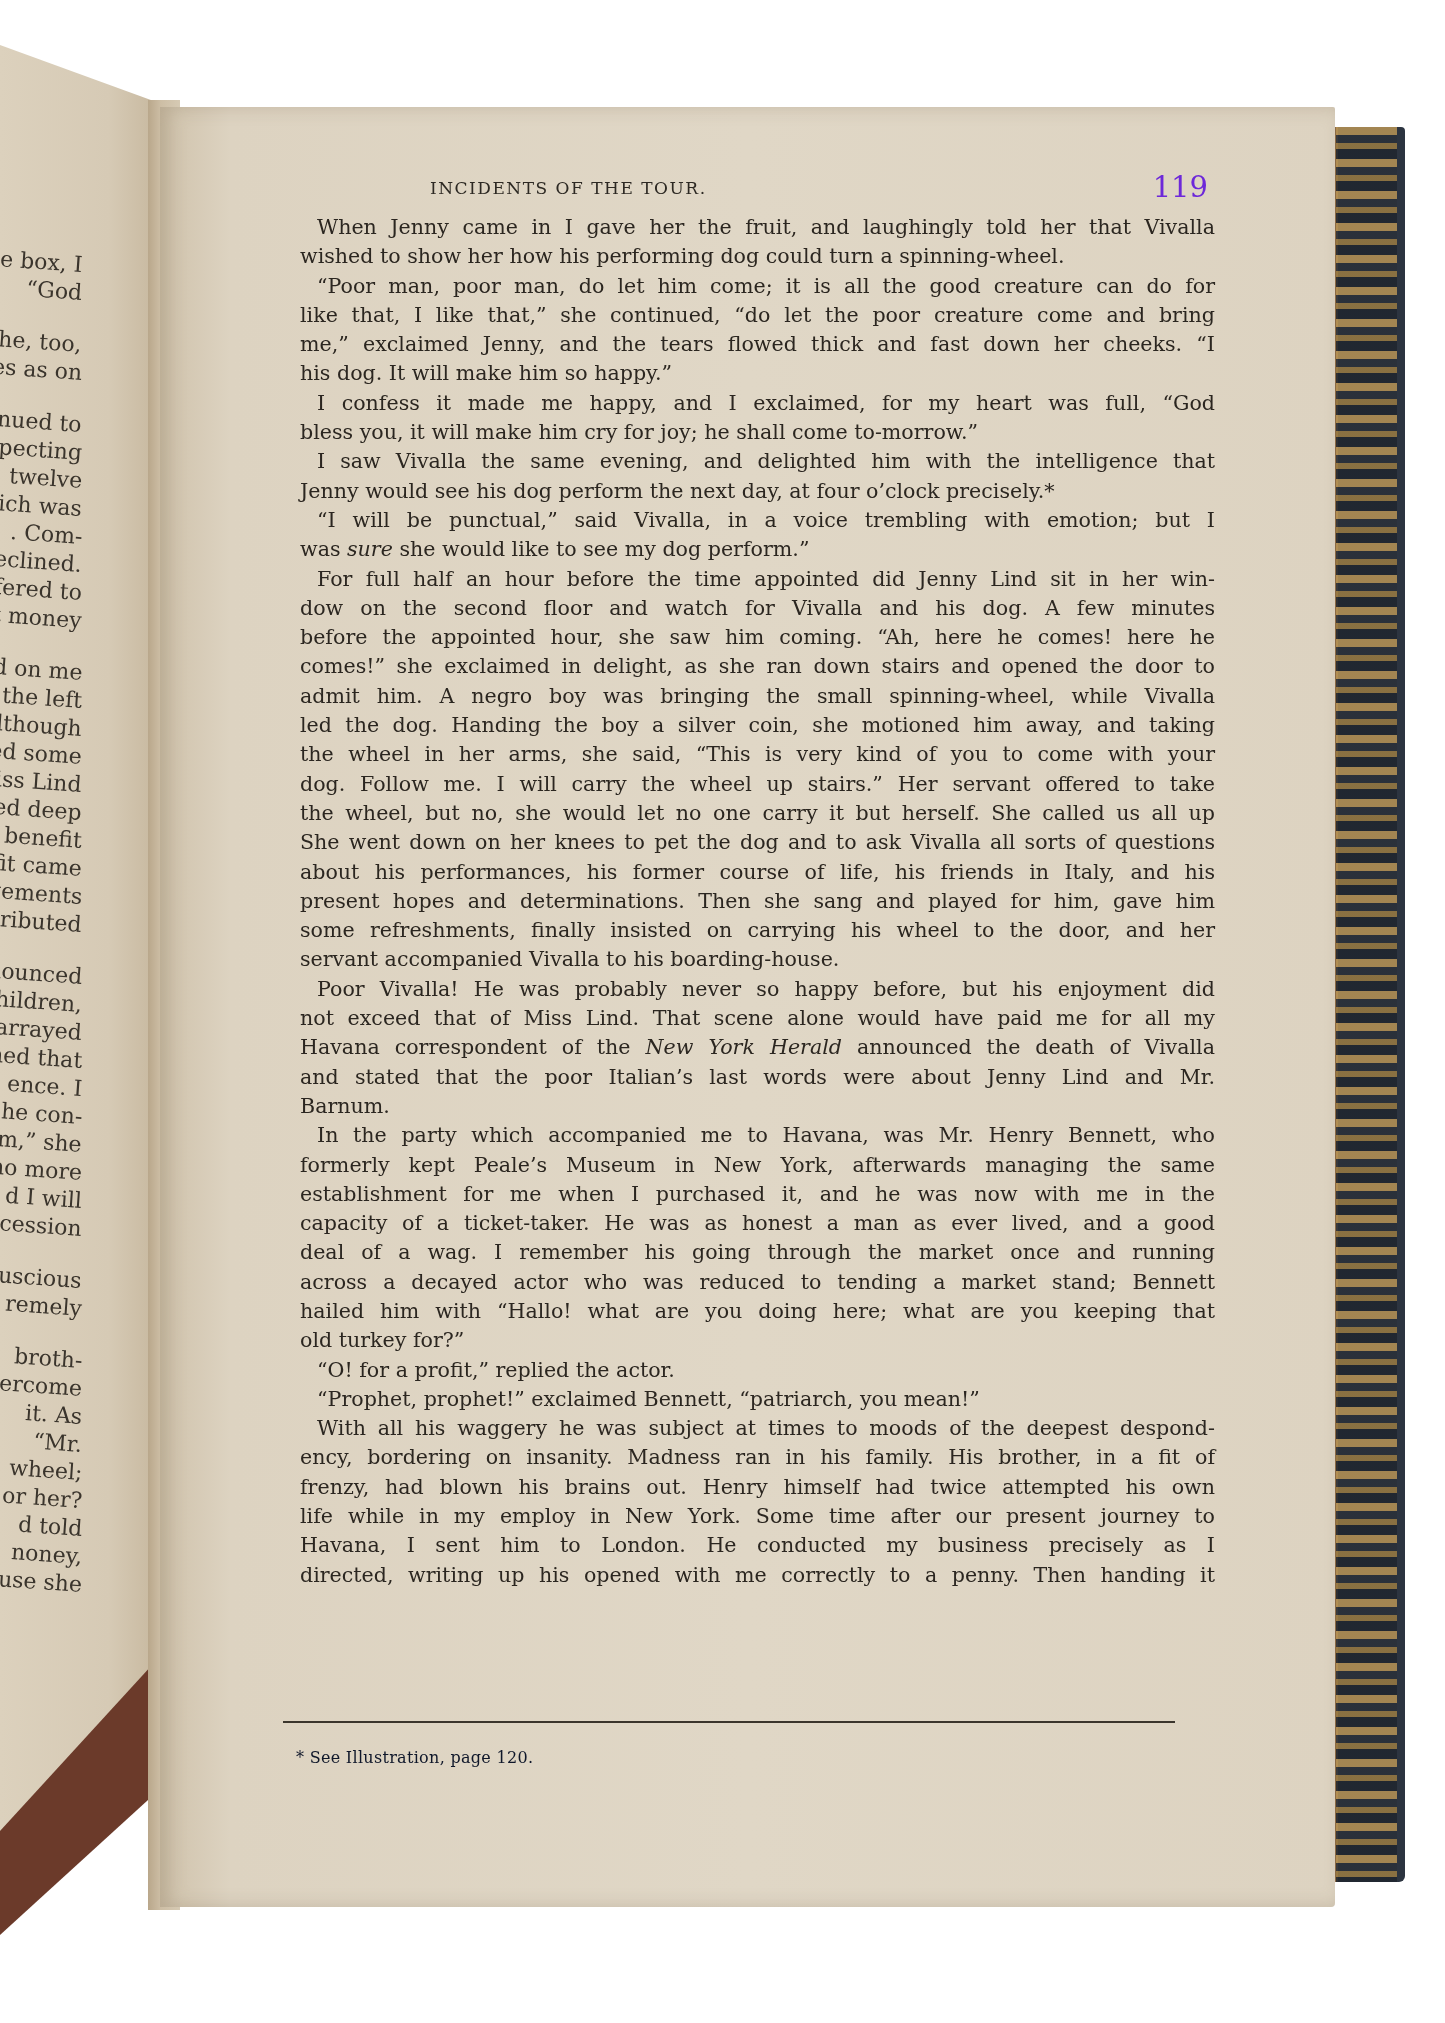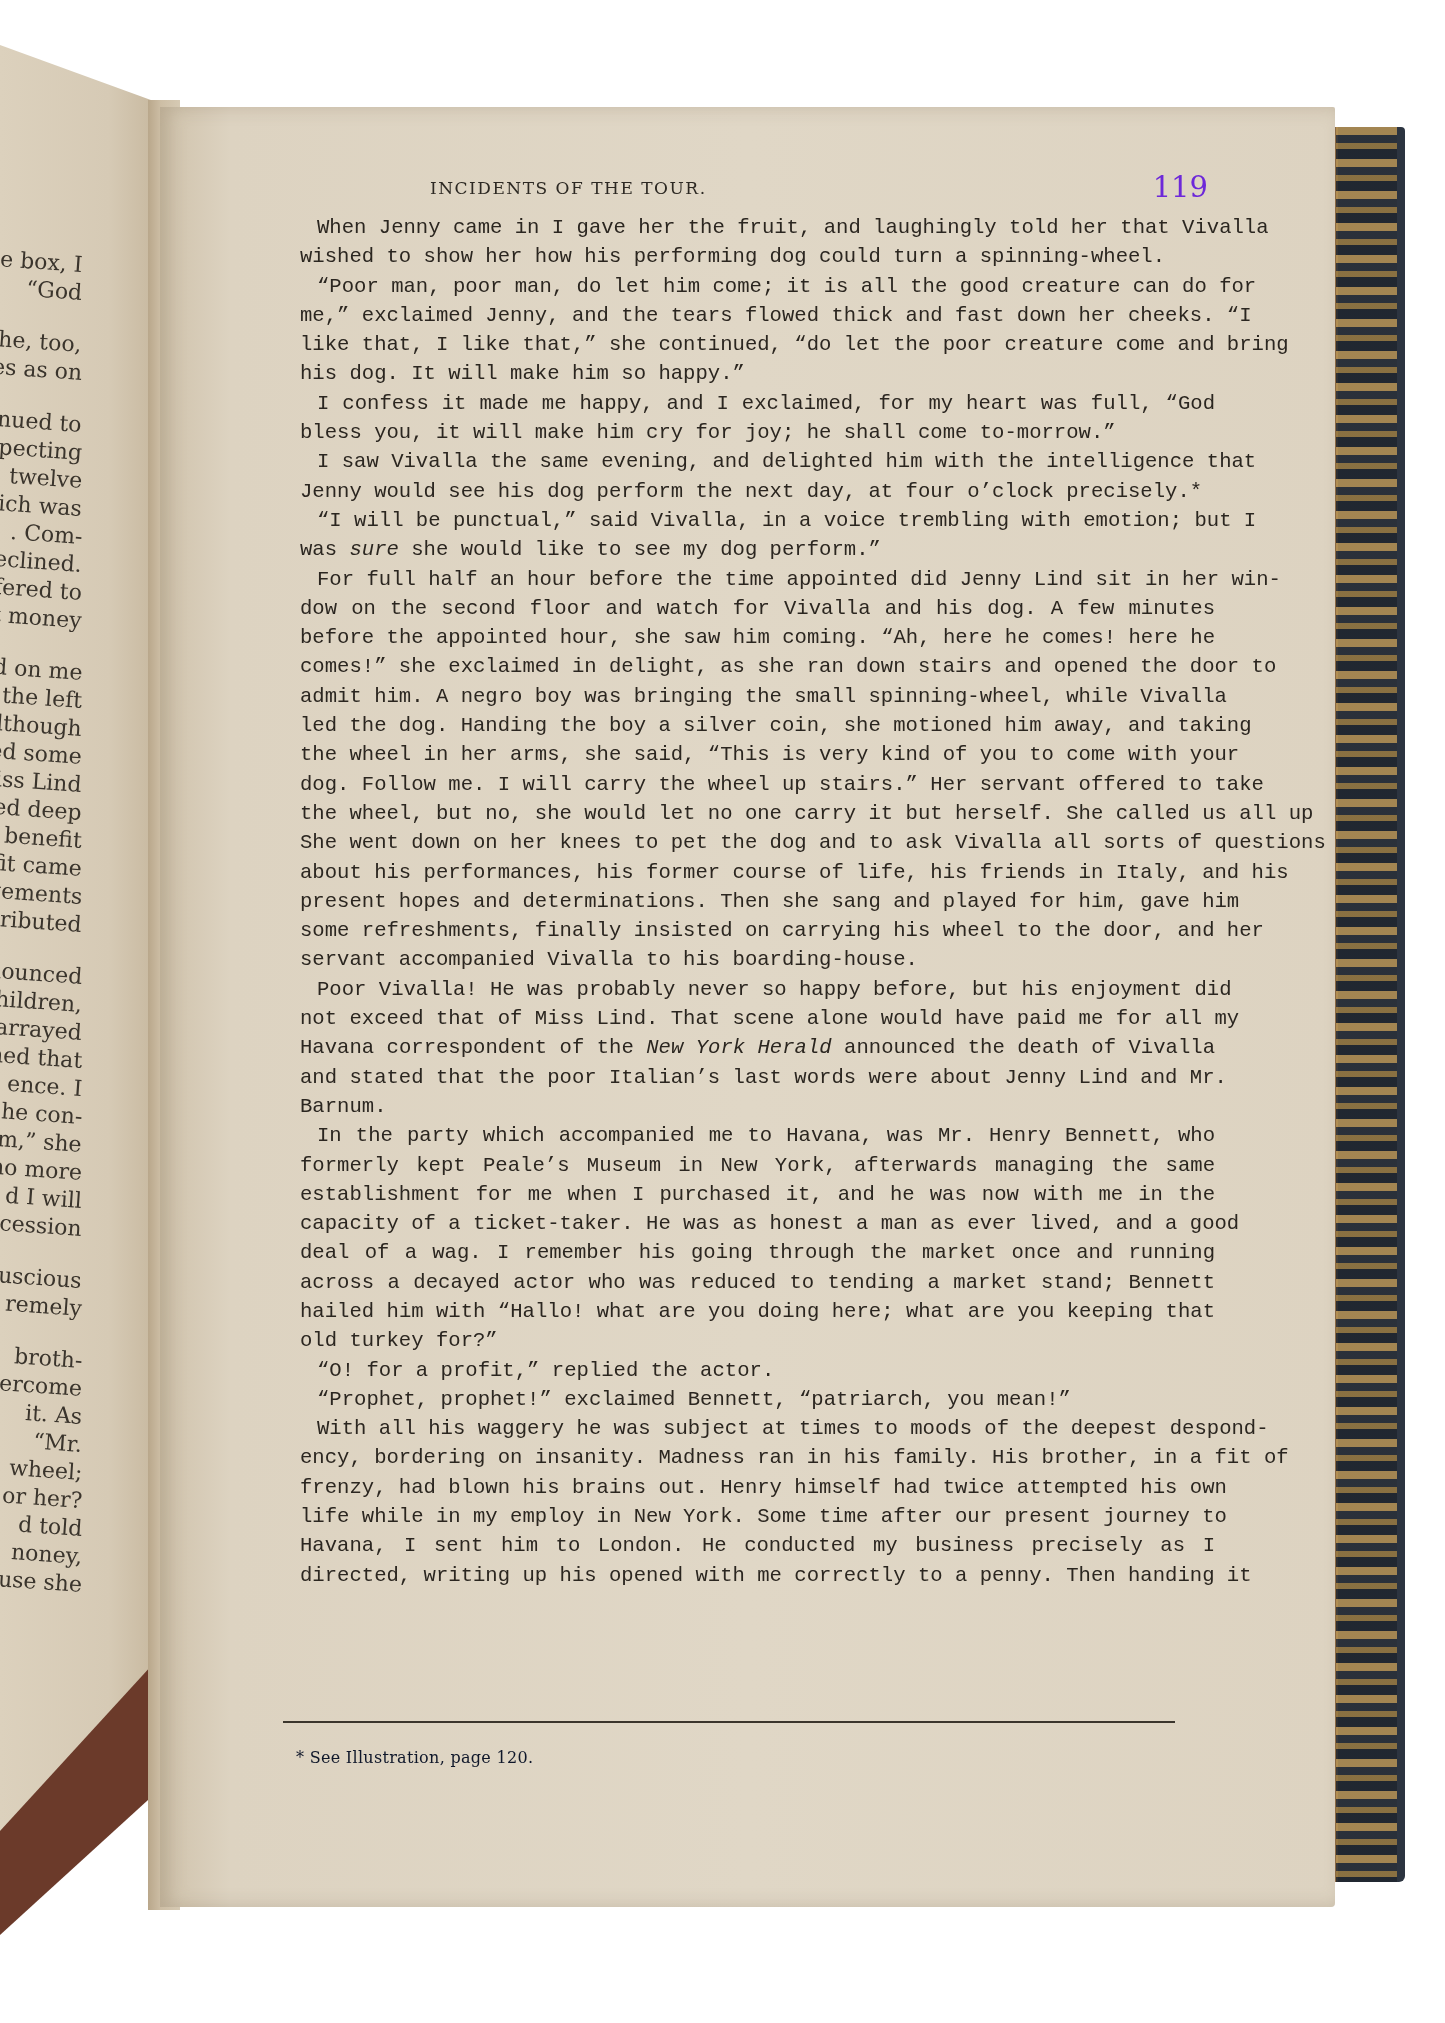--- a/index.html
+++ b/index.html
@@ -68,21 +68,21 @@
   .page-number {
     position:absolute; right:14px; top:0;
     font-size:29px; color:#6d28d9;
   }
   .body-text {
     position:absolute; left:283px; top:213px; width:932px;
     font-size:20.6px; line-height:29.3px; color:#2b2620;
     text-align:justify;
   }
   .body-text p { margin:0; text-indent:17px; }
-  .body-text .line { display:block; text-align:justify; text-align-last:justify; white-space:nowrap;font-family:Liberation Mono, monospace; }
+  .body-text .line { display:block; text-align:justify; text-align-last:justify; white-space:nowrap; }
   .body-text .line.last { text-align-last:left; }
   .body-text p .line:first-child { padding-left:17px; }
   .footnote-rule {
     position:absolute; left:283px; top:1721px; width:892px; height:2px; background:#3b352c;
   }
   .footnote {
     position:absolute; left:296px; top:1748px;
     font-size:16px; color:#0f172a; letter-spacing:.3px;
   }
 </style>
@@ -150,22 +150,22 @@
   <span class="page-number">119</span>
 </div>
 
 <div class="body-text" id="body-text">
     <p>
       <span class="line">When Jenny came in I gave her the fruit, and laughingly told her that Vivalla</span>
       <span class="line last">wished to show her how his performing dog could turn a spinning-wheel.</span>
     </p>
     <p>
       <span class="line">“Poor man, poor man, do let him come; it is all the good creature can do for</span>
+      <span class="line">like that, I like that,” she continued, “do let the poor creature come and bring</span>
       <span class="line">me,” exclaimed Jenny, and the tears flowed thick and fast down her cheeks. “I</span>
-      <span class="line">like that, I like that,” she continued, “do let the poor creature come and bring</span>
       <span class="line last">his dog. It will make him so happy.”</span>
     </p>
     <p>
       <span class="line">I confess it made me happy, and I exclaimed, for my heart was full, “God</span>
       <span class="line last">bless you, it will make him cry for joy; he shall come to-morrow.”</span>
     </p>
     <p>
       <span class="line">I saw Vivalla the same evening, and delighted him with the intelligence that</span>
       <span class="line last">Jenny would see his dog perform the next day, at four o’clock precisely.*</span>
     </p>

